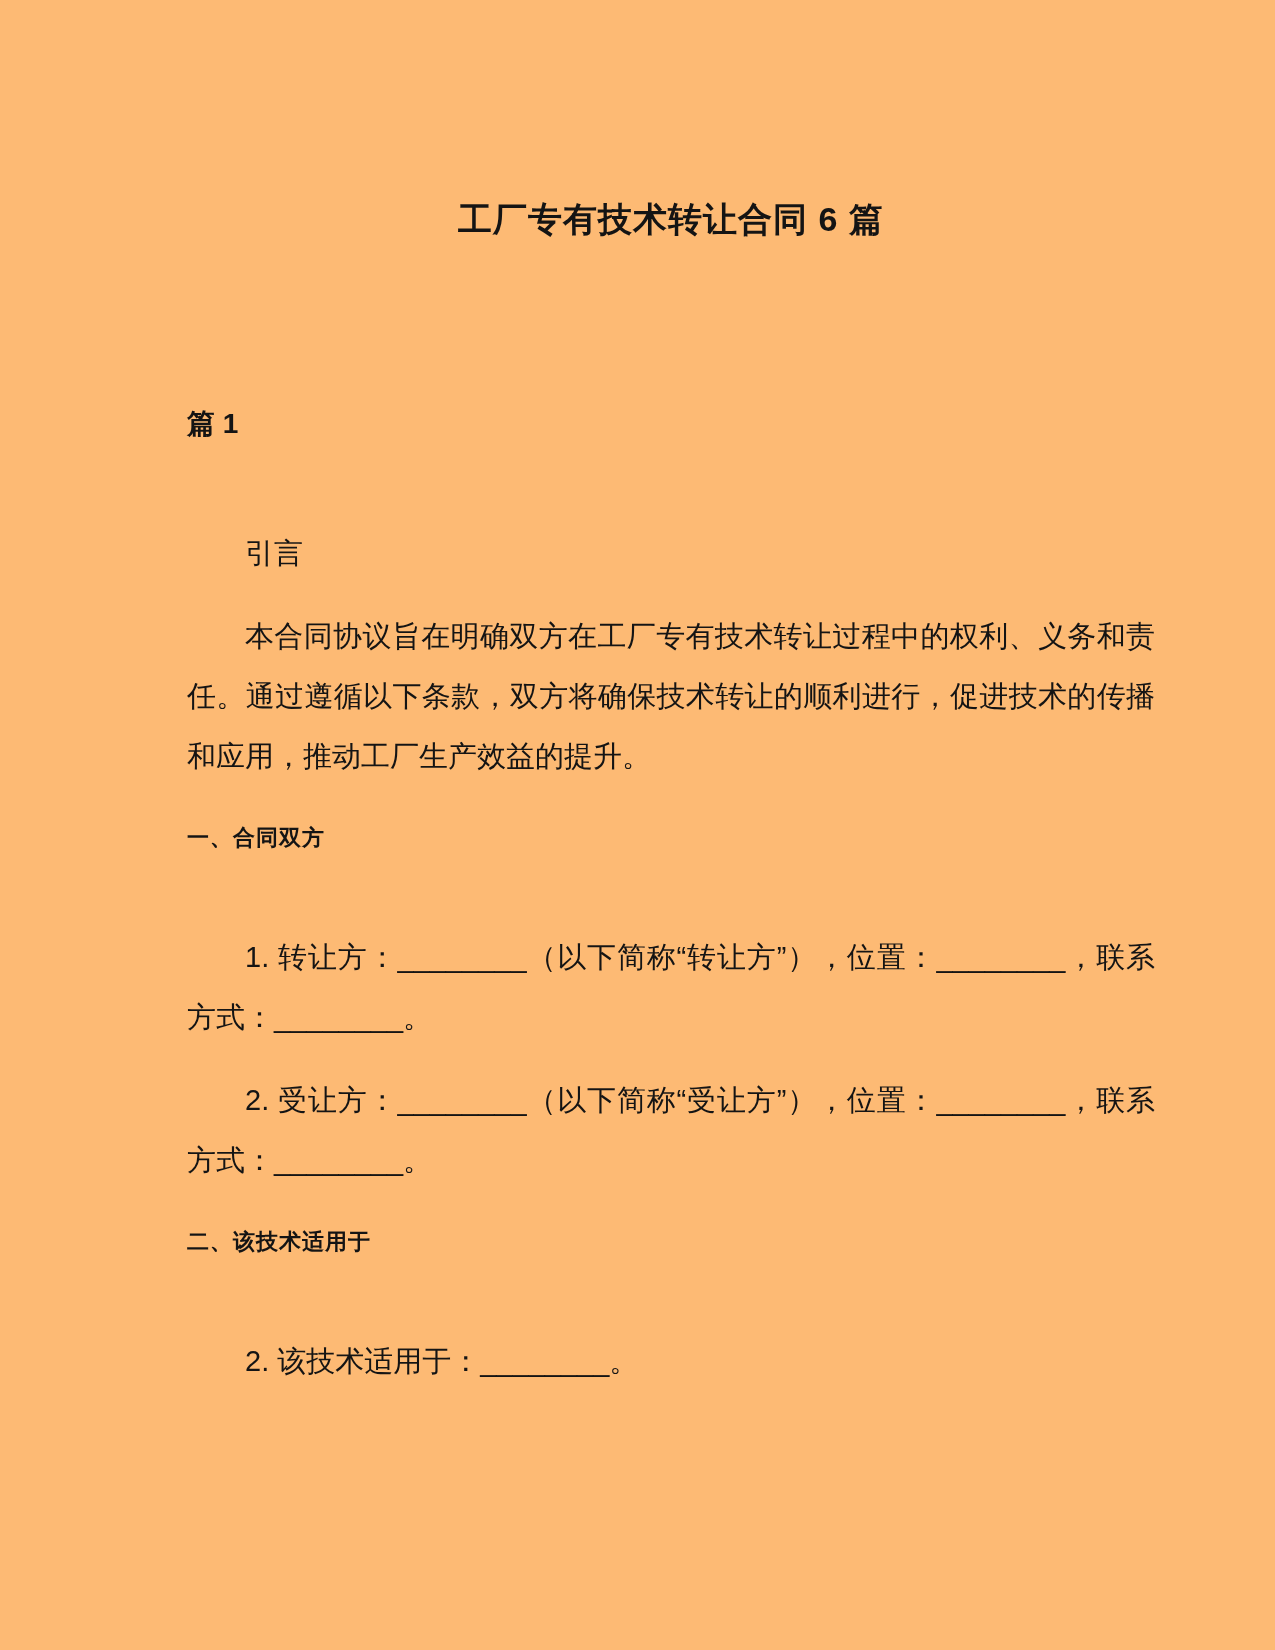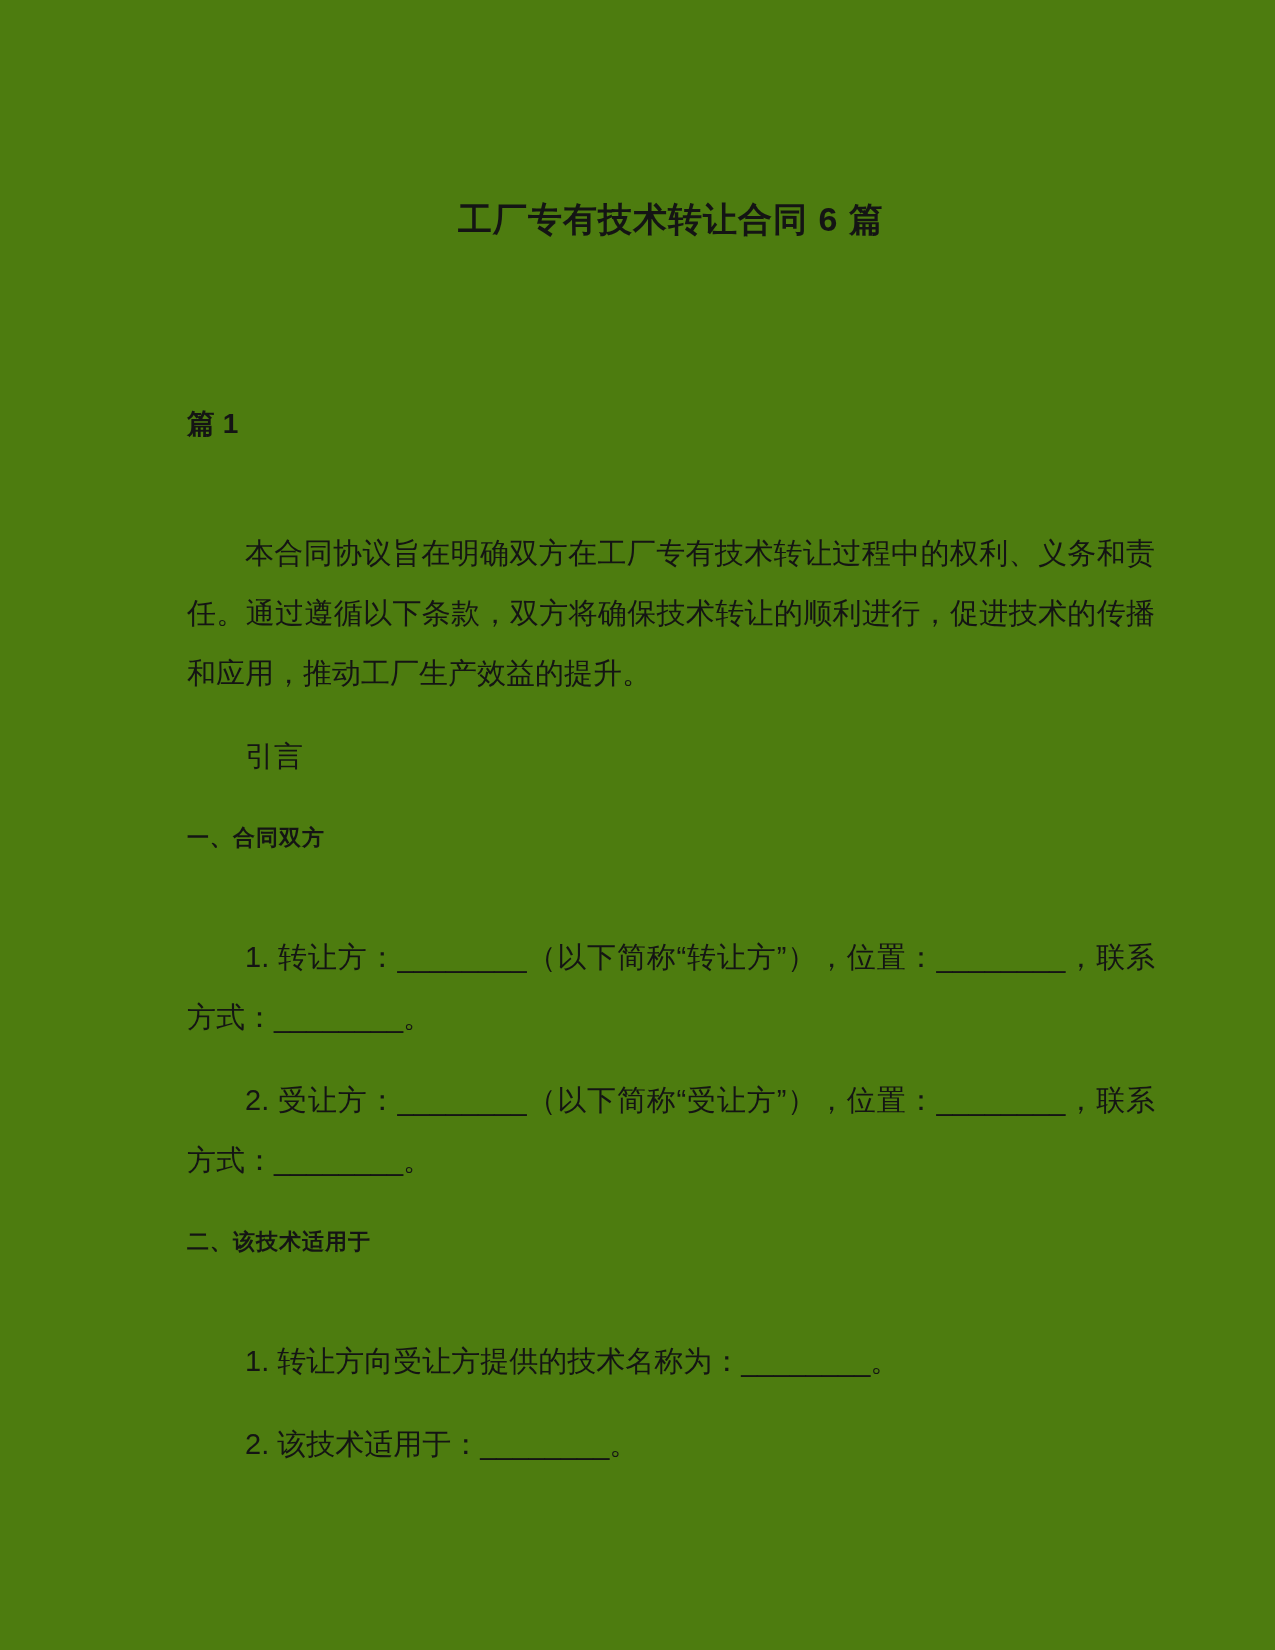--- a/index.html
+++ b/index.html
@@ -5,21 +5,21 @@
   html, body {
     margin: 0;
     padding: 0;
     background: #ffffff;
   }
   .page {
     position: relative;
     width: 1275px;
     height: 1650px;
     margin: 0 auto;
-    background: #4d7c0f;
+    background: #fdba74;
     box-sizing: border-box;
     padding: 196px 120px 0 187px;
     font-family: "Liberation Sans", "DejaVu Sans", sans-serif;
     color: #141414;
     overflow: hidden;
   }
   .doc-title {
     font-size: 34px;
     font-weight: bold;
     line-height: 46px;
@@ -51,29 +51,28 @@
 </style>
 </head>
 <body>
 
 <div class="page">
 
   <h1 class="doc-title">工厂专有技术转让合同 6 篇</h1>
 
   <h2 class="chapter-heading">篇 1</h2>
 
+  <p class="para">引言</p>
+
   <p class="para">本合同协议旨在明确双方在工厂专有技术转让过程中的权利、义务和责任。通过遵循以下条款，双方将确保技术转让的顺利进行，促进技术的传播和应用，推动工厂生产效益的提升。</p>
-
-  <p class="para">引言</p>
 
   <h3 class="section-heading">一、合同双方</h3>
 
   <p class="para">1. 转让方：________（以下简称“转让方”），位置：________，联系方式：________。</p>
 
   <p class="para">2. 受让方：________（以下简称“受让方”），位置：________，联系方式：________。</p>
 
   <h3 class="section-heading">二、该技术适用于</h3>
 
-  <p class="para">1. 转让方向受让方提供的技术名称为：________。</p>
 
   <p class="para">2. 该技术适用于：________。</p>
 
 </div>
 
 </body></html>

